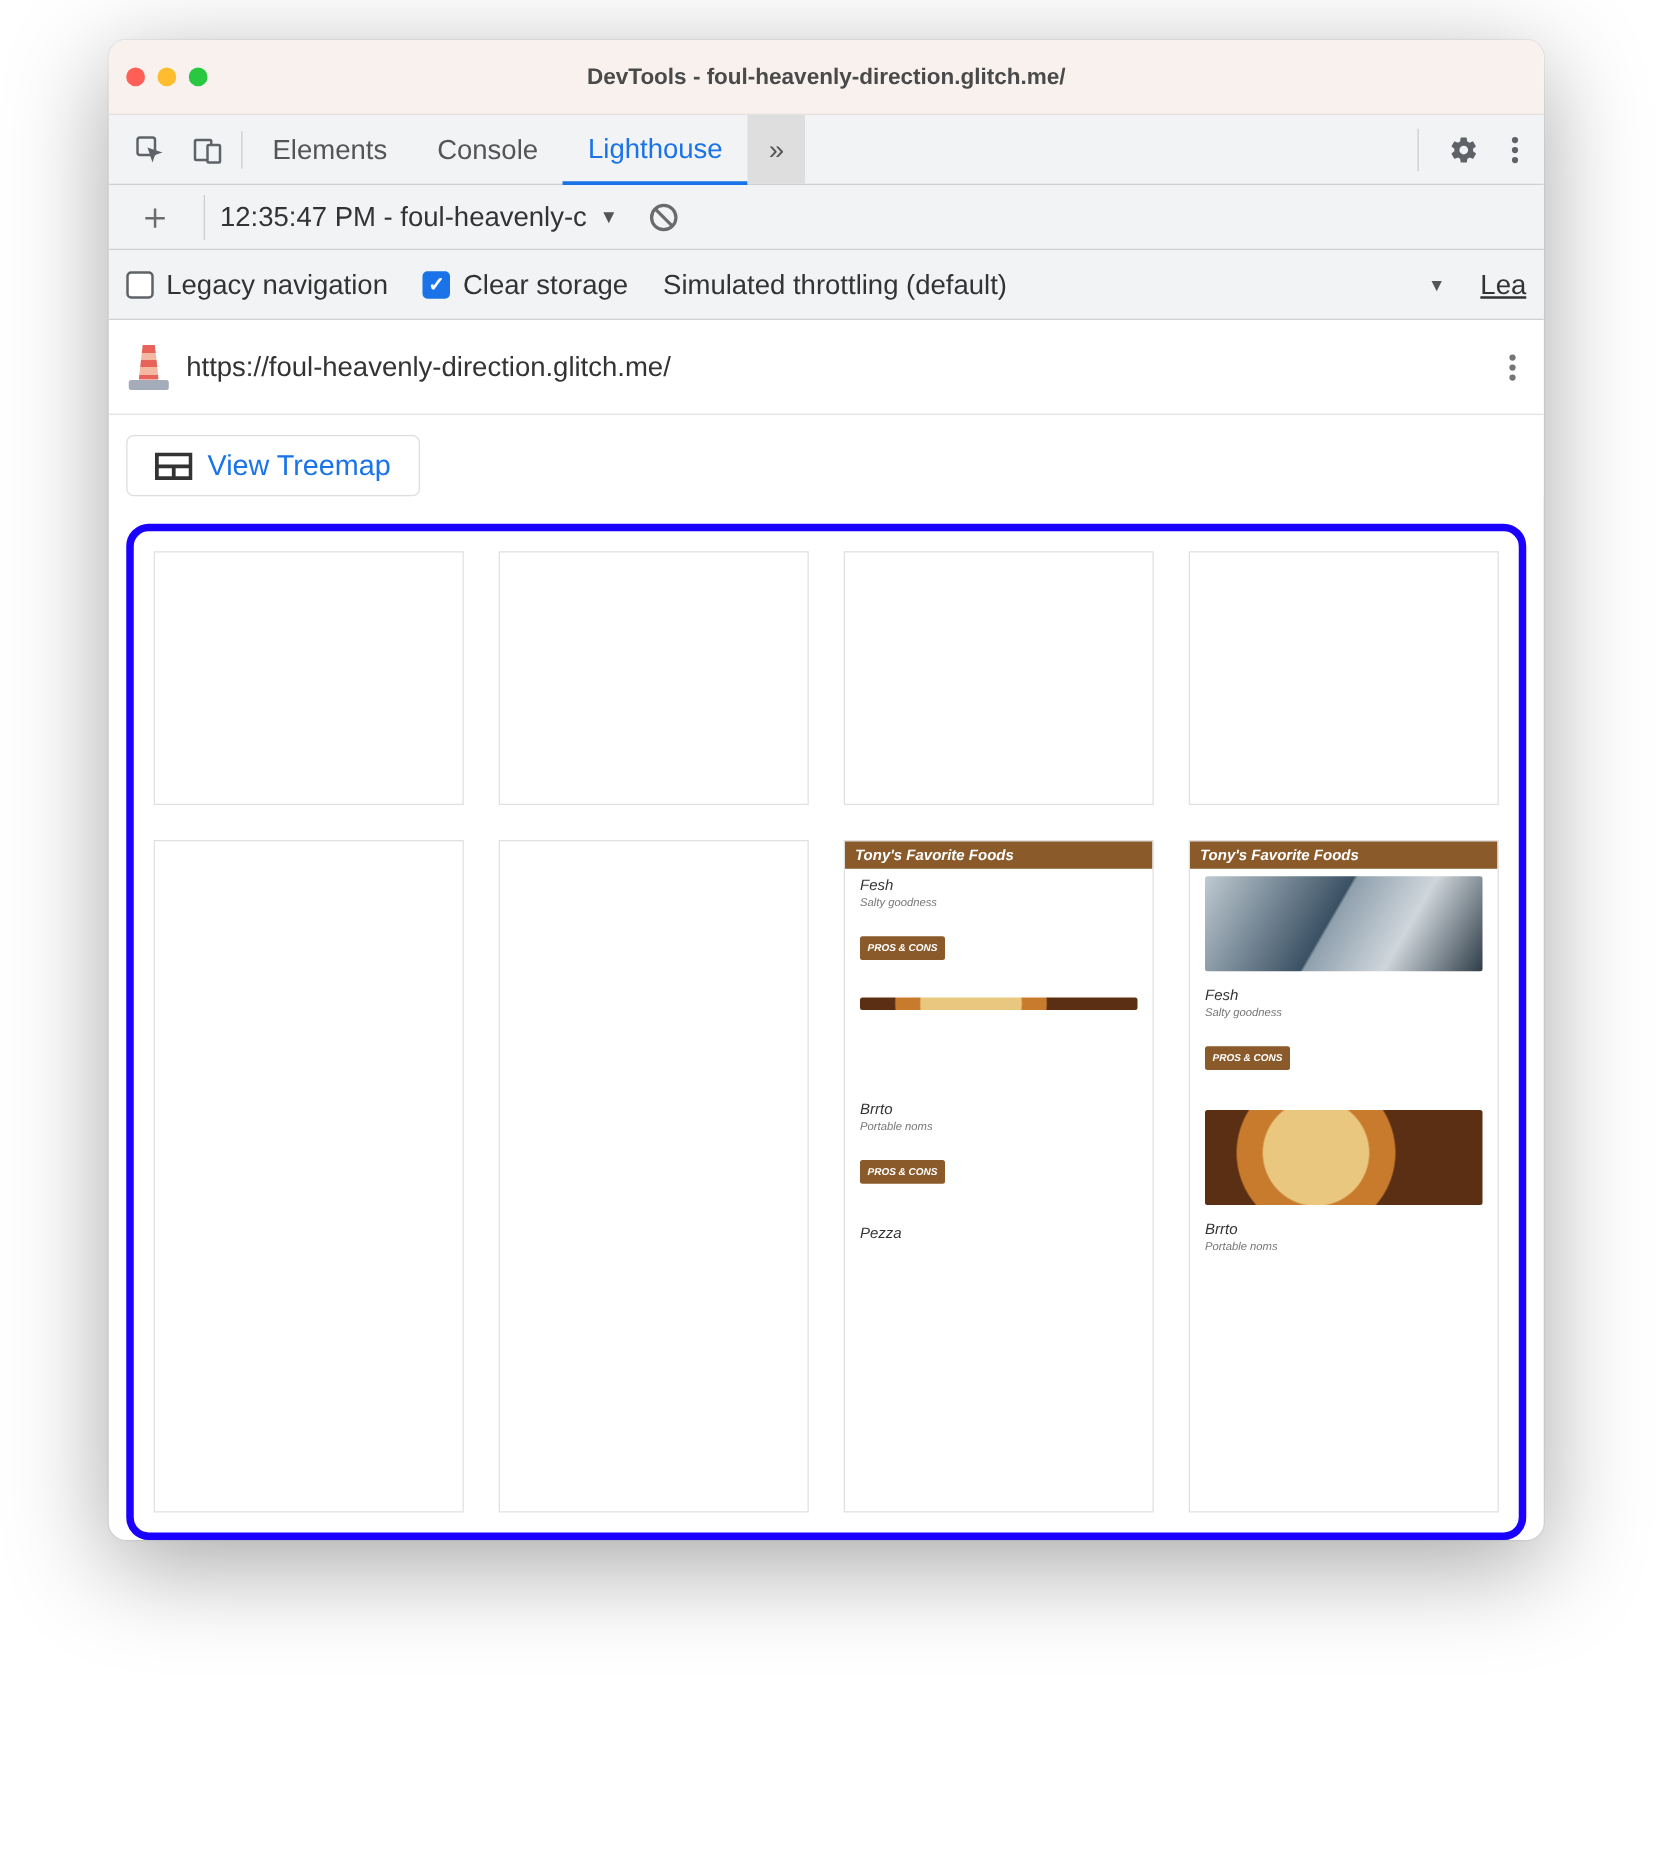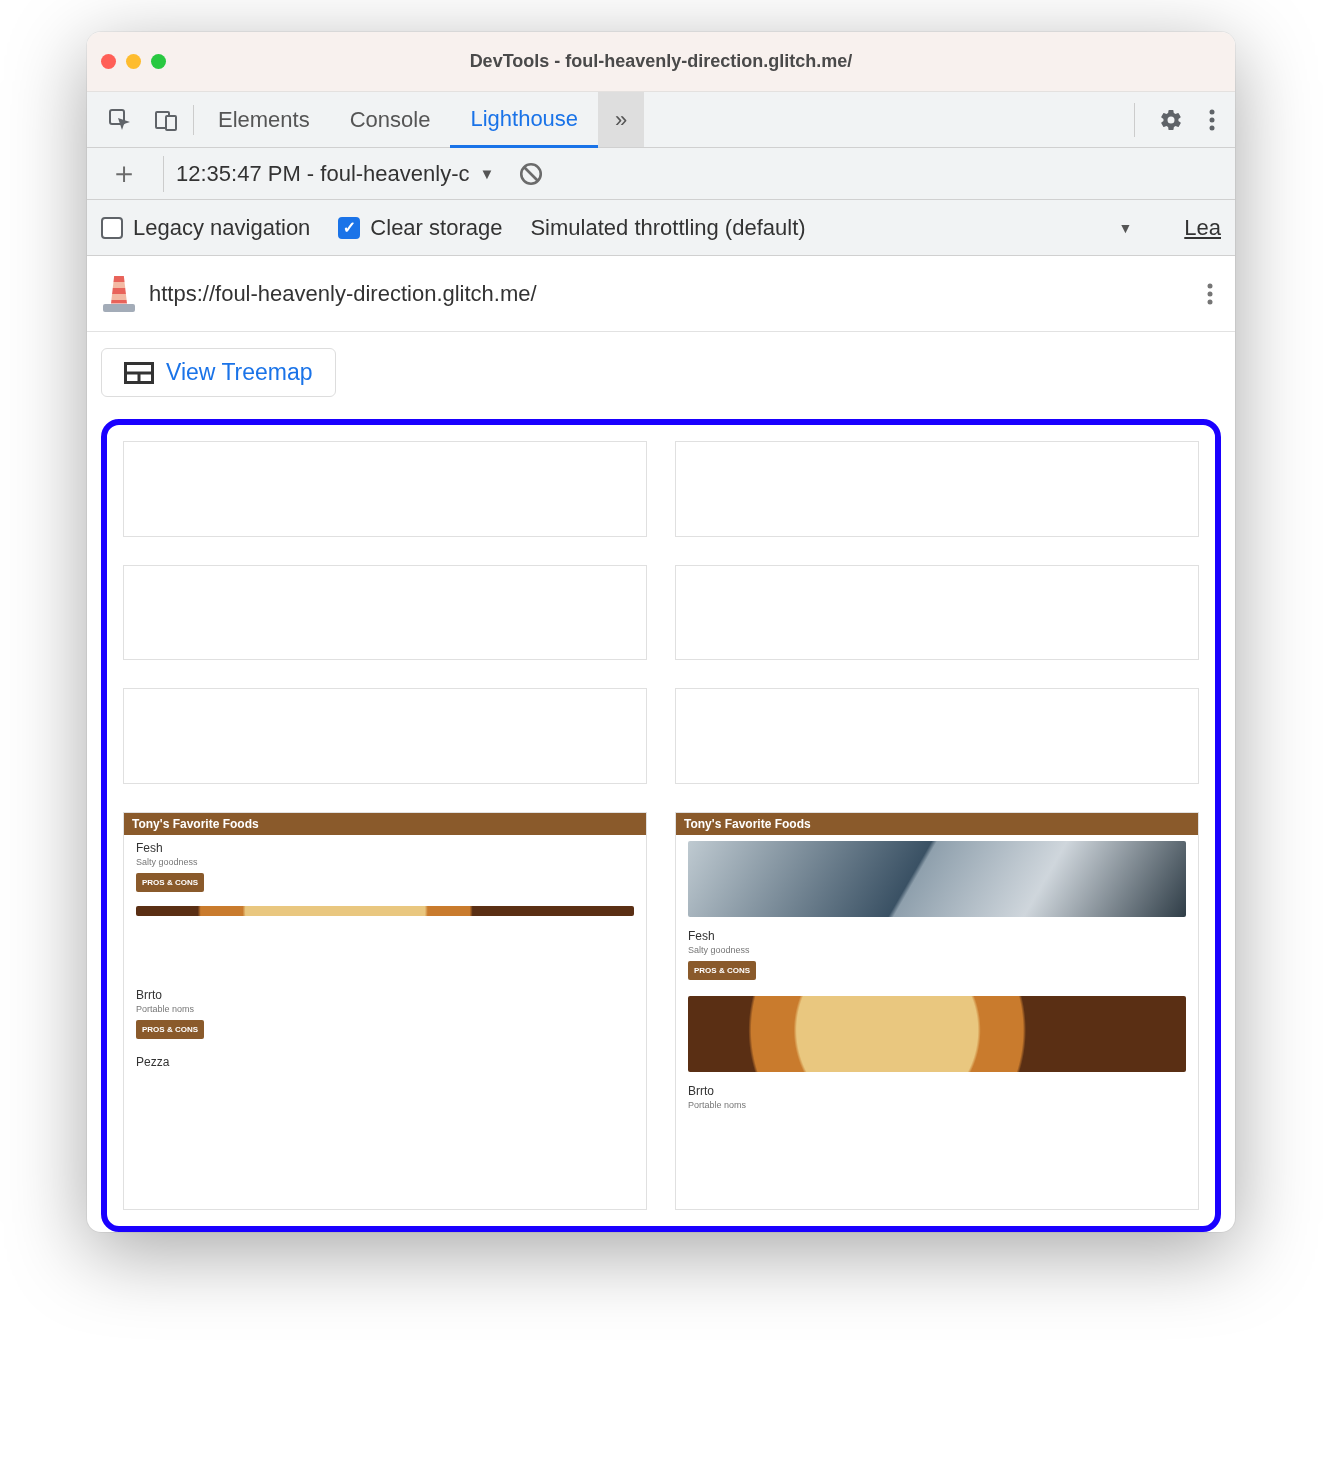--- a/index.html
+++ b/index.html
@@ -128,21 +128,21 @@
     background:#fff;
   }
   .chk-box.checked {
     background: #1a73e8;
     border-color: #1a73e8;
     color: #fff;
     font-size: 16px;
     font-weight: 700;
   }
   .lh-options .small-tri { font-size:14px; color:#555; margin-left:2px; }
-  .lh-options .lea { text-decoration: underline; margin-left: 24px; }
+  .lh-options .lea { text-decoration: underline; }
 
   .url-row {
     height: 76px;
     background: #fff;
     border-bottom: 1px solid #e2e2e2;
     display:flex;
     align-items:center;
     padding: 0 16px;
     gap: 14px;
     font-size: 22px;
@@ -182,23 +182,24 @@
   .filmstrip-area {
     margin: 22px 14px 0 14px;
     border: 6px solid #1a00ff;
     border-radius: 18px;
     padding: 16px;
     flex: 1;
     overflow: hidden;
   }
   .filmstrip-grid {
     display: grid;
-    grid-template-columns: repeat(2, 1fr);
+    grid-template-columns: repeat(4, 1fr);
     gap: 28px;
     height: 100%;
+    font-style: italic;
   }
   .frame {
     border: 1px solid #e0e0e0;
     background: #fff;
     height: 100%;
     overflow: hidden;
     display:flex;
     flex-direction:column;
     font-size: 11px;
   }
@@ -223,21 +224,21 @@
   .food-name { font-size: 12px; color:#333; margin-top:6px; }
   .food-sub { font-size: 9px; color:#777; }
   .pcbtn {
     display:inline-block;
     background:#8a5a2b;
     color:#fff;
     font-size:8px;
     font-weight:700;
     padding:5px 6px;
     border-radius:2px;
-    margin:4px 0;
+    margin:20px 0;
     width: max-content;
   }
   svg { display:block; }
 </style>
 </head>
 <body>
 
 <div class="window">
 
   <div class="titlebar">

